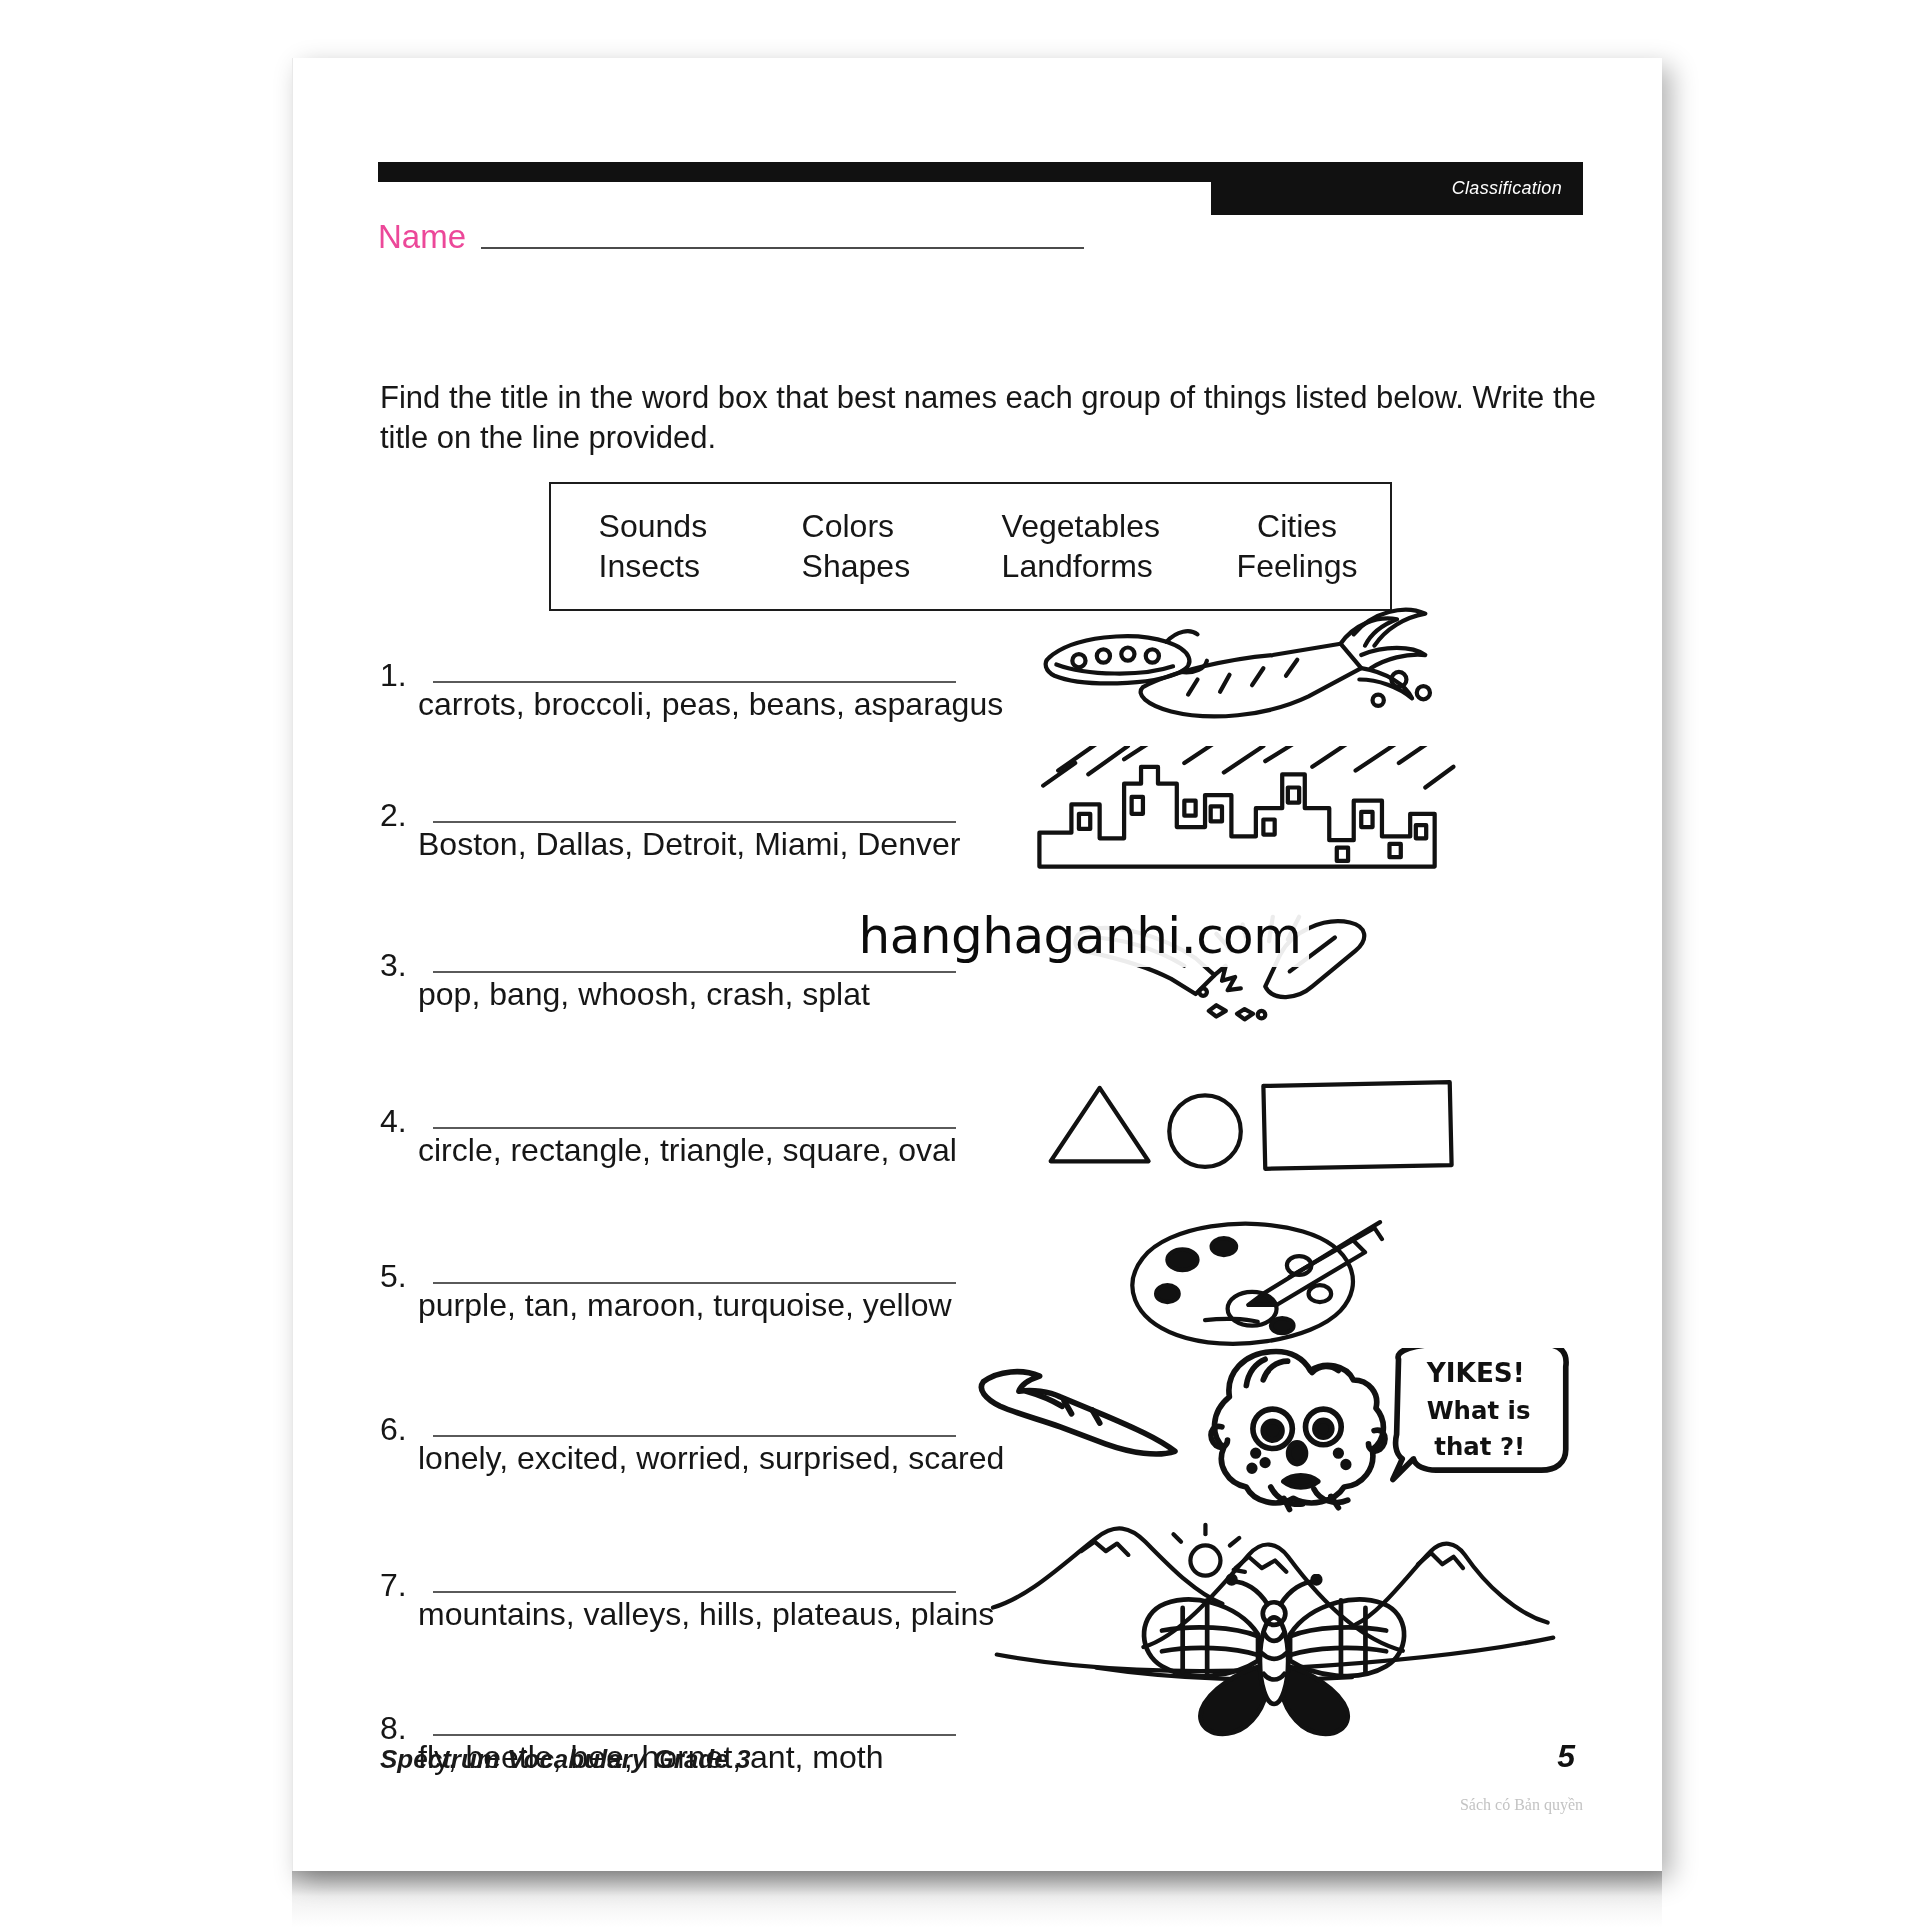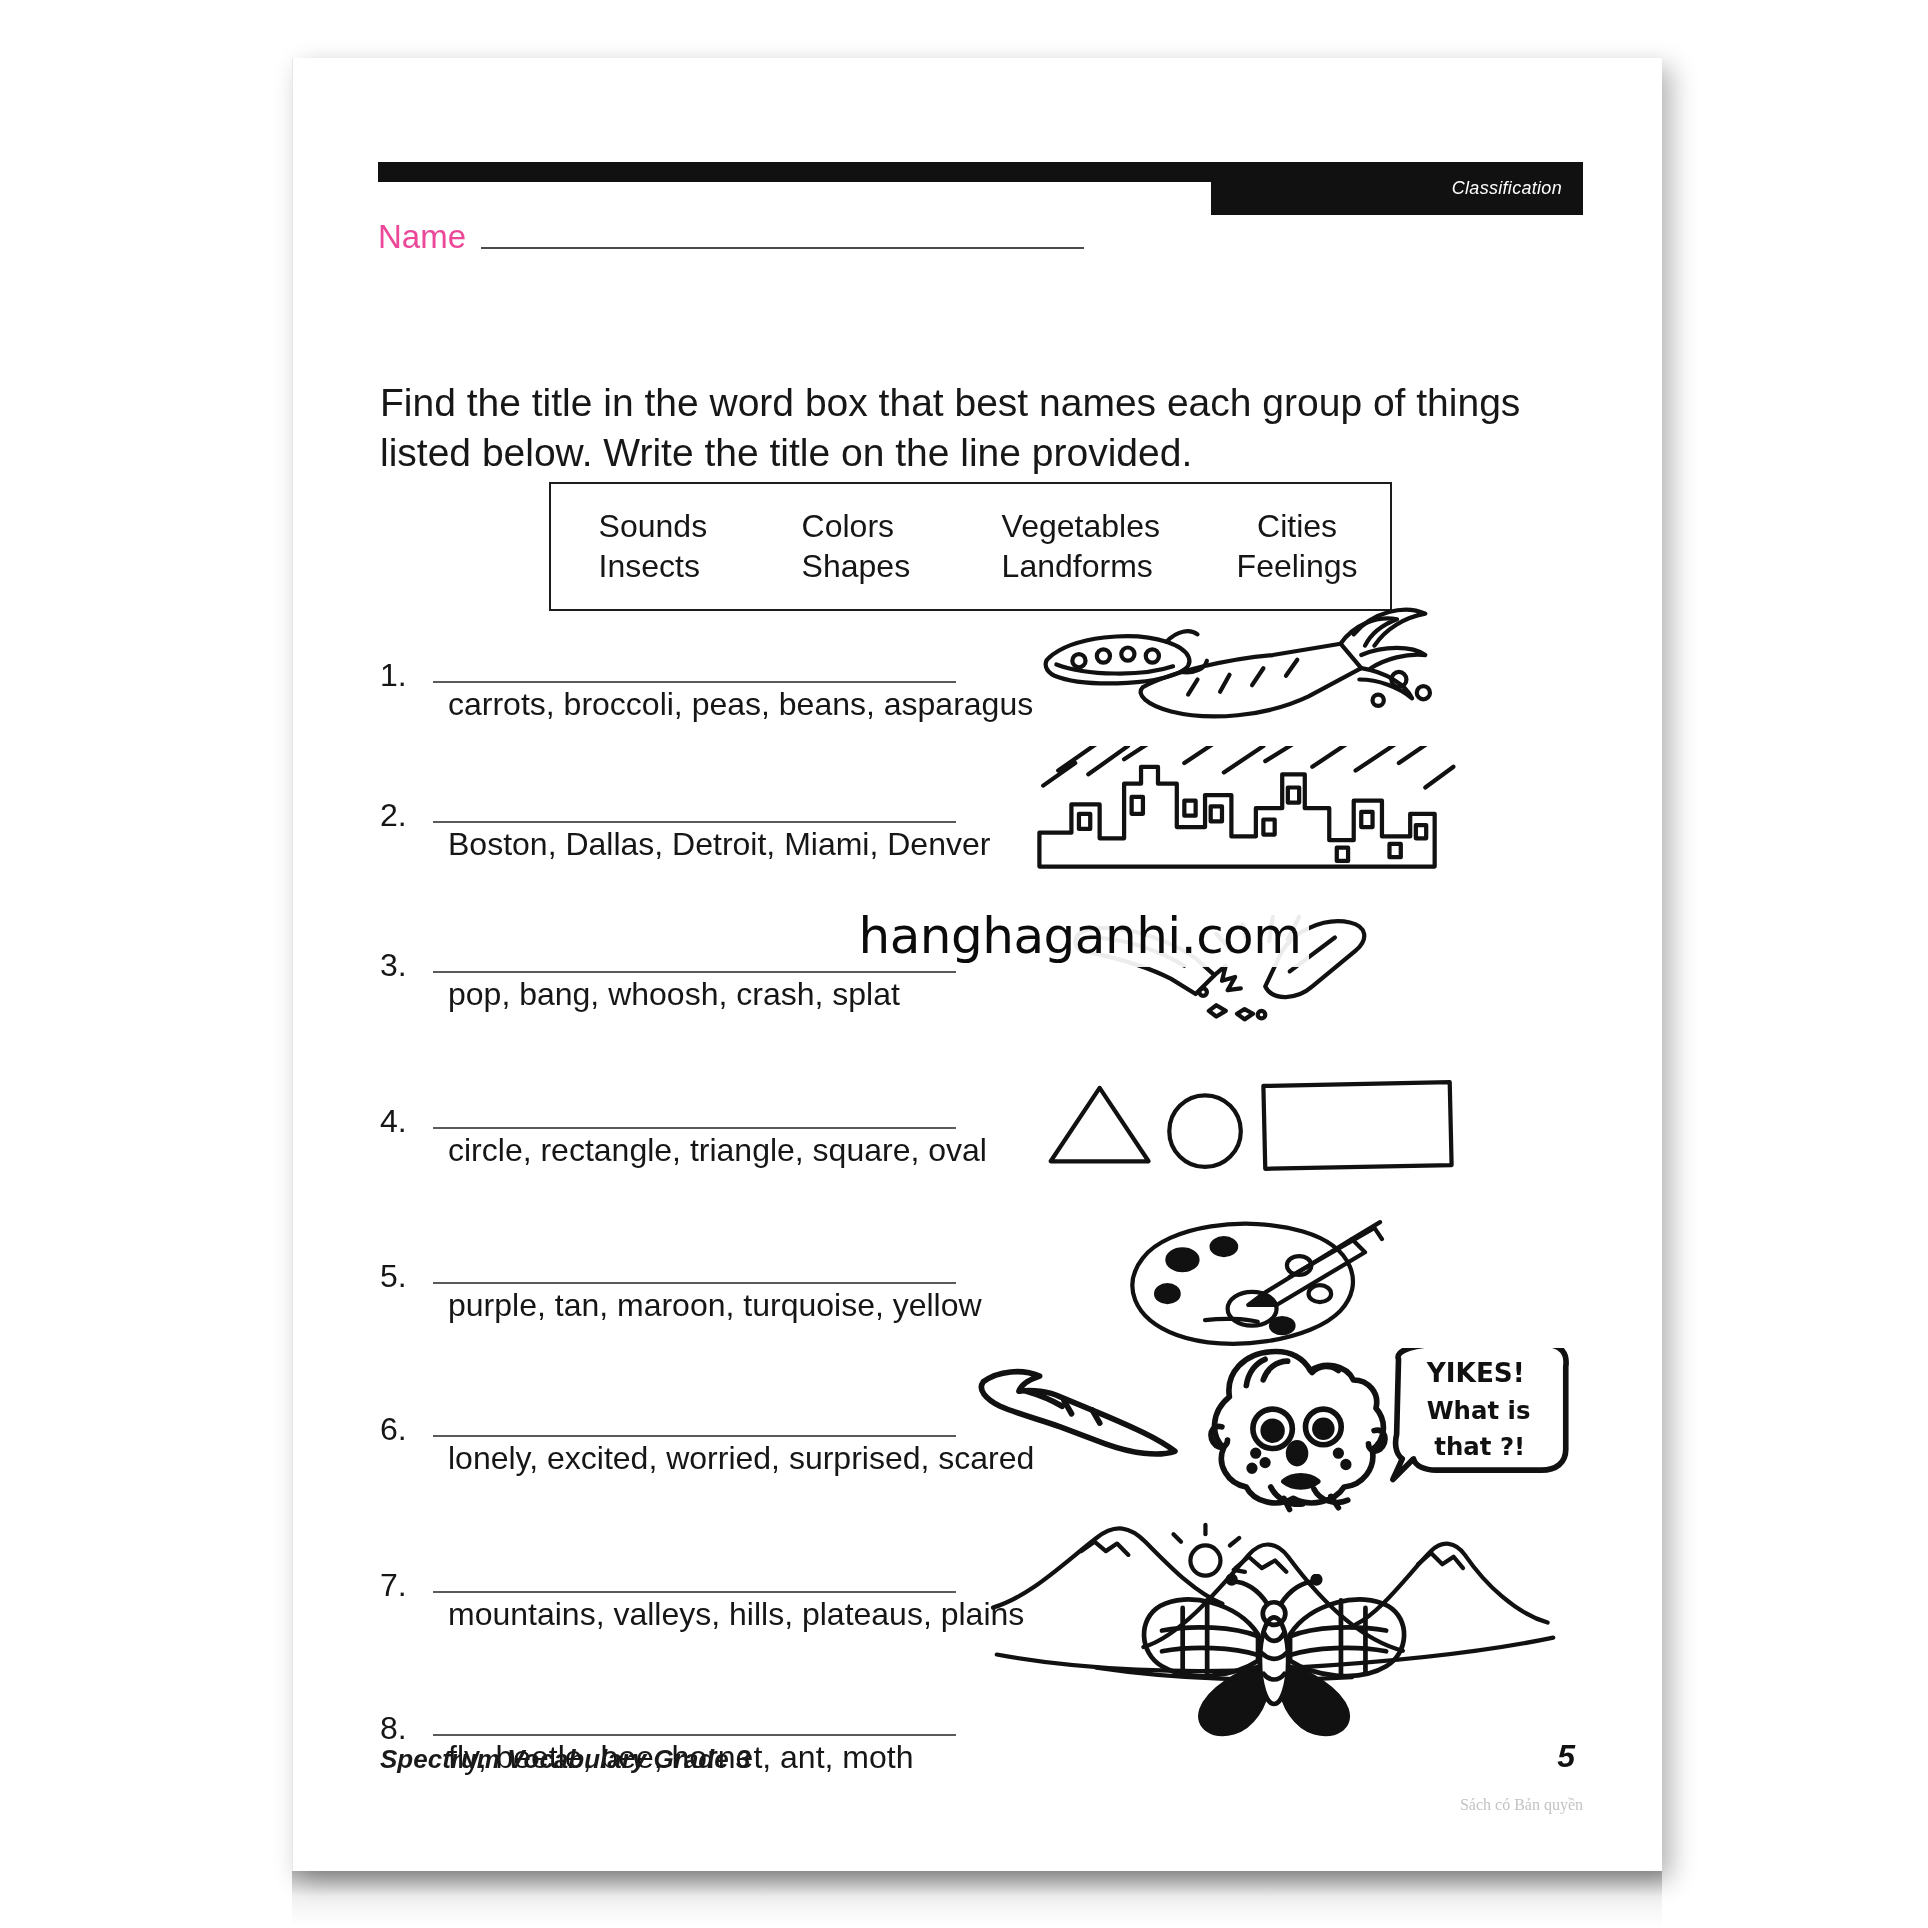--- a/index.html
+++ b/index.html
@@ -100,21 +100,21 @@
     margin-left: 15px;
     margin-bottom: 5.6px;
   }
 
   
   .instructions {
     position: absolute;
     left: 87px;
     top: 320px;
     width: 1234px;
-    font-size: 39px;
+    font-size: 31px;
     line-height: 1.28;
     color: #171717;
   }
 
   
   .word-box {
     position: absolute;
     left: 256px;
     top: 424px;
     width: 843px;
@@ -158,21 +158,21 @@
   .answer-line {
     position: absolute;
     left: 53px;
     top: 47px;
     width: 523px;
     height: 0;
     border-bottom: 2.4px solid #5a5a5a;
   }
   .item-words {
     position: absolute;
-    left: 68px;
+    left: 38px;
     top: 52px;
     font-size: 32px;
     color: #161616;
     white-space: nowrap;
   }
 
   .art {
     position: absolute;
     left: 650px;
     top: -28px;

